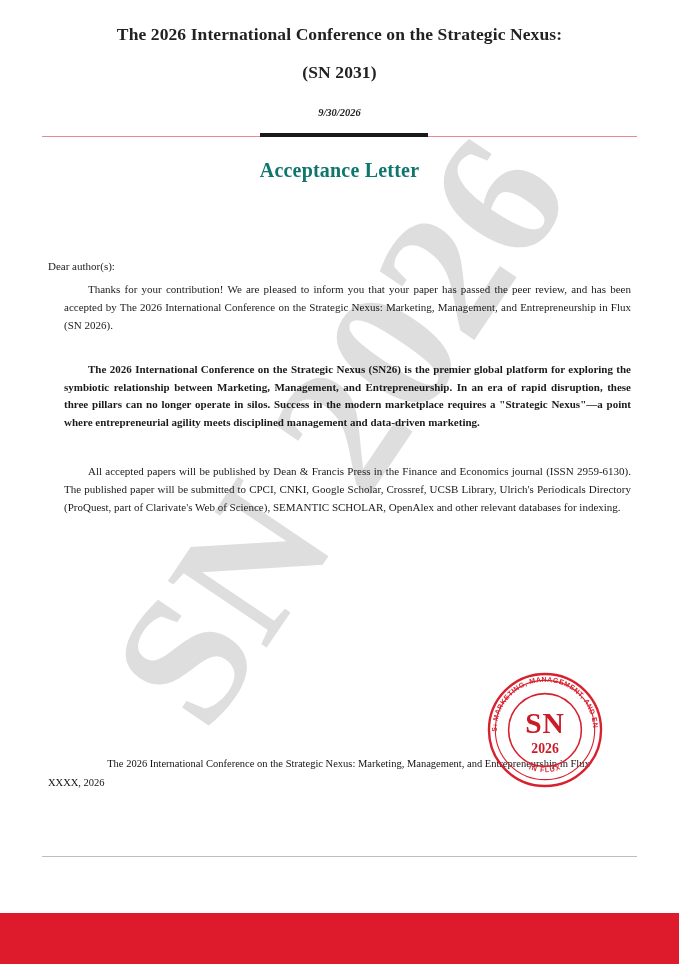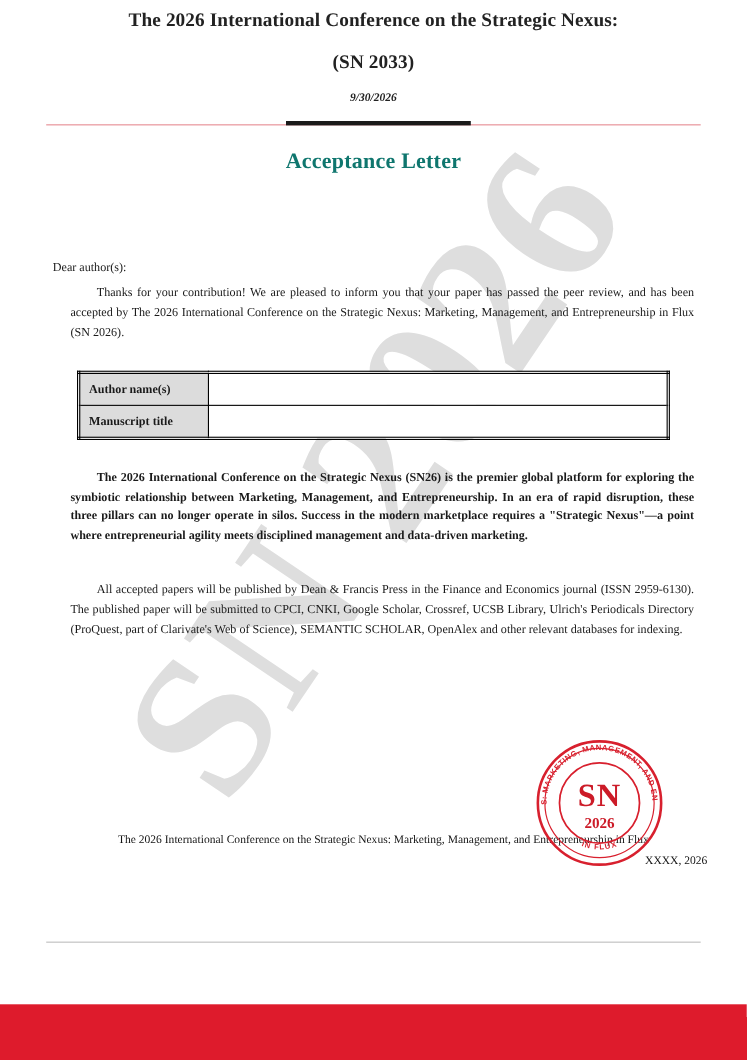--- a/index.html
+++ b/index.html
@@ -38,21 +38,21 @@
 
   
   #content {
     position: relative;
     z-index: 2;
     padding: 0 48px;
   }
 
   
   .conf-title {
-    margin: 0;
+    margin: 16px;
     text-align: center;
     font-size: 17.5px;
     font-weight: 700;
     line-height: 2.15;
     color: #222222;
     letter-spacing: .1px;
   }
   .conf-date {
     text-align: center;
     font-style: italic;
@@ -151,21 +151,21 @@
     top: 756px;
     z-index: 2;
   }
   .footer-line1 {
     text-align: center;
     font-size: 10.5px;
     line-height: 1.5;
     color: #141414;
   }
   .footer-line2 {
-    text-align: right;
+    text-align: left;
     font-size: 10.5px;
     line-height: 1.5;
     color: #141414;
     padding-right: 6px;
     margin-top: 3px;
   }
 
   .bottom-rule {
     position: absolute;
     left: 42px;
@@ -189,50 +189,36 @@
 <body>
 
 <div id="page">
 
   <div id="watermark">SN 2026</div>
 
   <div id="content">
 
     <div class="conf-title">
       <div>The 2026 International Conference on the Strategic Nexus:</div>
-      <div>(SN 2033)</div>
+      <div>(SN 2031)</div>
     </div>
 
     <div class="conf-date">9/30/2026</div>
 
     <div class="rule-wrap">
       <div class="rule-thin"></div>
       <div class="rule-thick"></div>
     </div>
 
     <div class="letter-title">Acceptance Letter</div>
 
     <div class="salutation">Dear author(s):</div>
 
     <p class="body-par">Thanks for your contribution! We are pleased to inform you that your paper has passed the peer review, and has been accepted by The 2026 International Conference on the Strategic Nexus: Marketing, Management, and Entrepreneurship in Flux (SN 2026).</p>
 
-    <div class="info-table-wrap">
-      <table class="info-table">
-        <tbody>
-          <tr>
-            <td class="lbl">Author name(s)</td>
-            <td class="val"></td>
-          </tr>
-          <tr>
-            <td class="lbl">Manuscript title</td>
-            <td class="val"></td>
-          </tr>
-        </tbody>
-      </table>
-    </div>
 
     <p class="body-par gap-big">The 2026 International Conference on the Strategic Nexus (SN26) is the premier global platform for exploring the symbiotic relationship between Marketing, Management, and Entrepreneurship. In an era of rapid disruption, these three pillars can no longer operate in silos. Success in the modern marketplace requires a "Strategic Nexus"—a point where entrepreneurial agility meets disciplined management and data-driven marketing.</p>
 
     <p class="body-par gap-huge">All accepted papers will be published by Dean &amp; Francis Press in the Finance and Economics journal (ISSN 2959-6130). The published paper will be submitted to CPCI, CNKI, Google Scholar, Crossref, UCSB Library, Ulrich's Periodicals Directory (ProQuest, part of Clarivate's Web of Science), SEMANTIC SCHOLAR, OpenAlex and other relevant databases for indexing.</p>
 
   </div>
 
   <svg id="seal" viewBox="0 0 120 120">
     <defs>
       <path id="ringTop" d="M 60,60 m -49,0 a 49,49 0 1,1 98,0" fill="none"></path>

